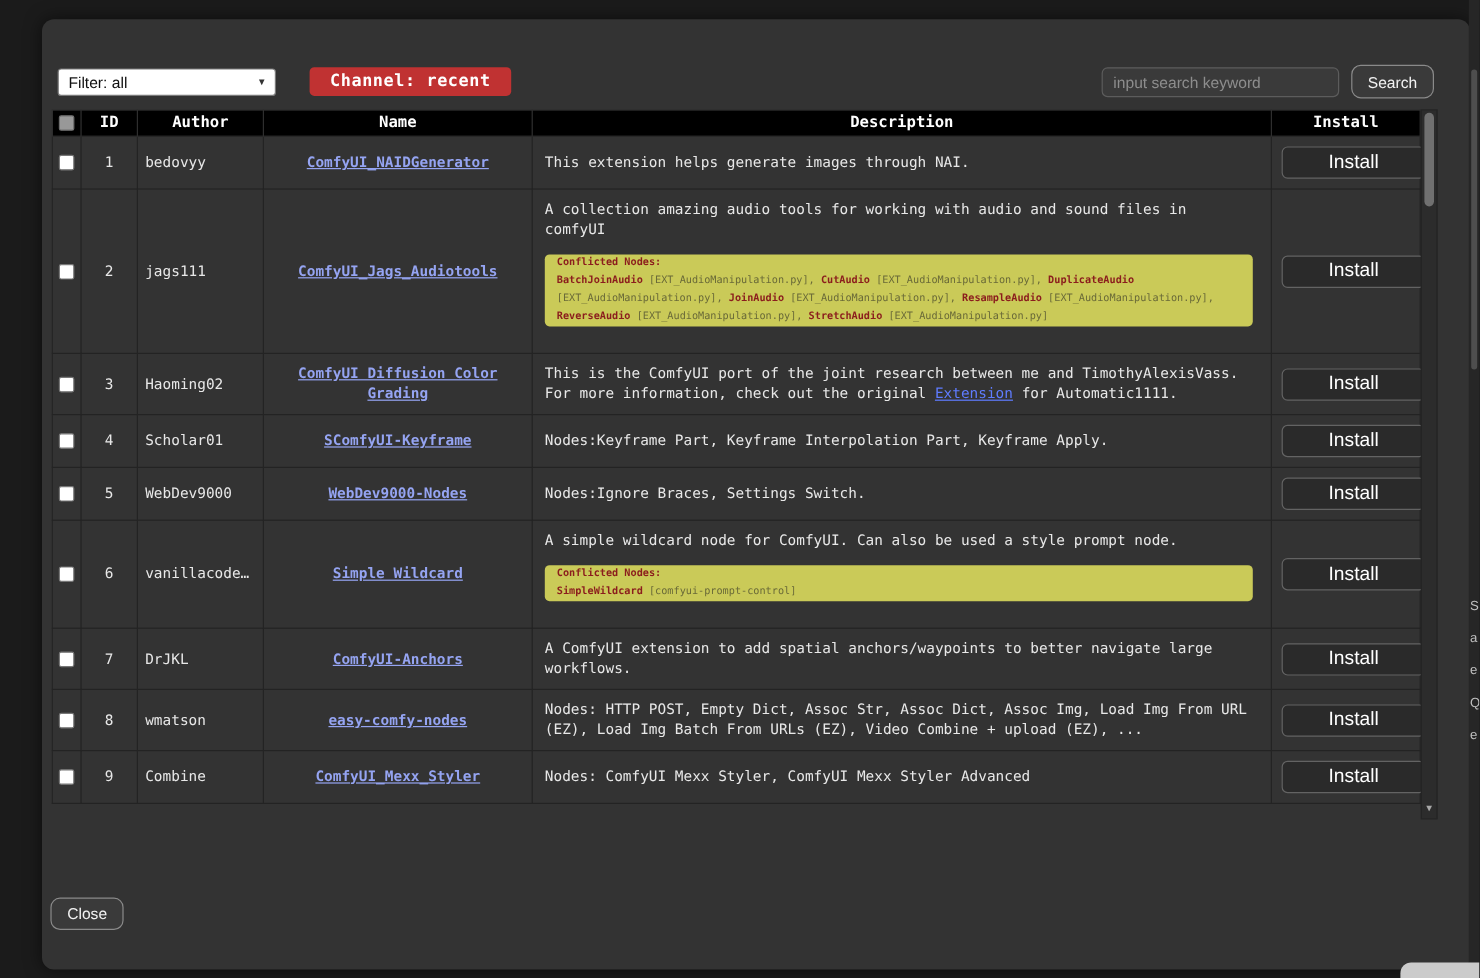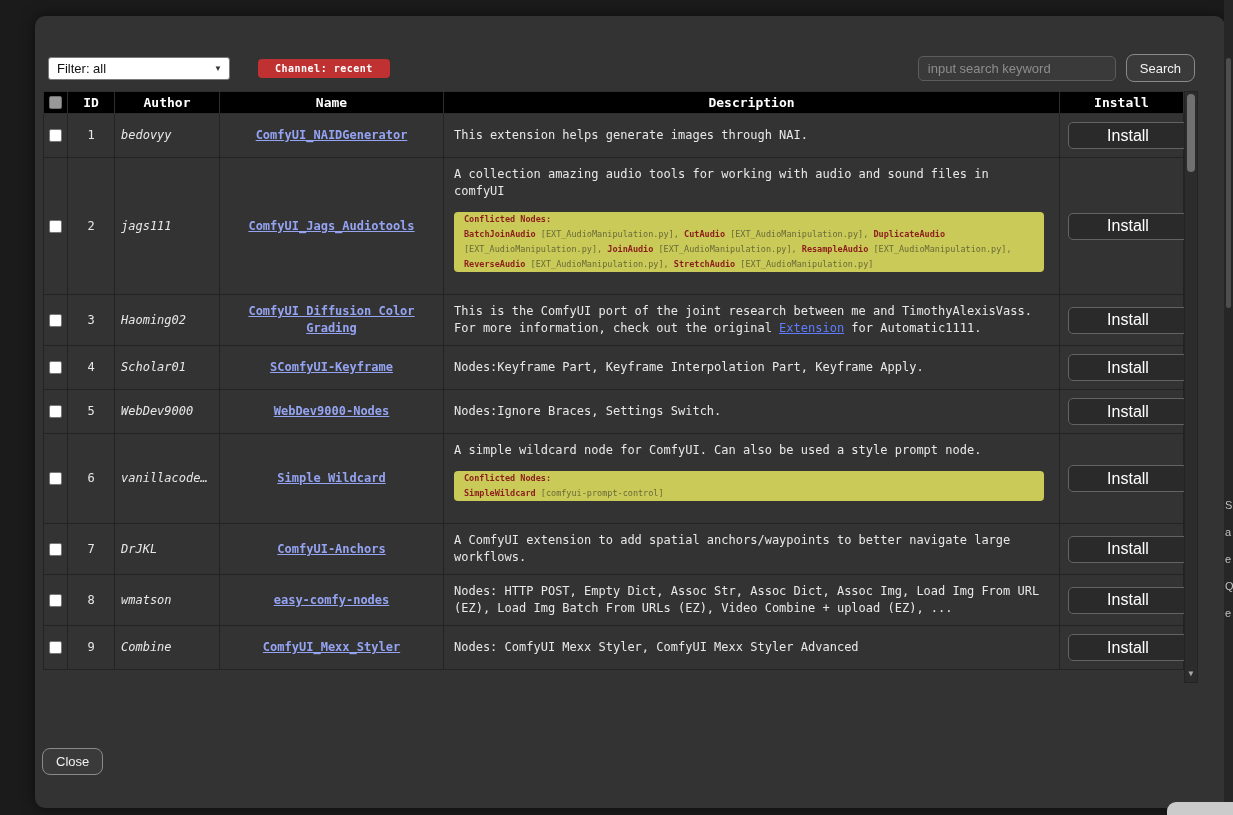--- a/index.html
+++ b/index.html
@@ -18,21 +18,21 @@
   .toolbar { display:flex; align-items:center; padding:38px 30px 0 13px; height:66px; }
   .fake-select {
     width:182px; height:23px; background:#ffffff; border:1px solid #7a7a7a; border-radius:3px;
     display:flex; align-items:center; justify-content:space-between; cursor:pointer;
     font-family:"Liberation Sans", sans-serif; font-size:13px; color:#111;
   }
   .fake-select .lbl { padding-left:8px; }
   .select-arrow { font-size:8px; color:#333; padding-right:7px; }
   .channel-badge {
     margin-left:28px; background:var(--badge-bg,#c03232); color:#fff;
-    font-weight:bold; font-size:10px; padding:4px 17px; border-radius:4px; letter-spacing:0.5px;
+    font-weight:bold; font-size:14px; padding:4px 17px; border-radius:4px; letter-spacing:0.5px;
   }
   .toolbar .spacer { flex:1; }
   .search-input {
     width:198px; height:25px; background:#3a3a3a; border:1px solid #5c5c5c; border-radius:5px;
     color:#bef264; font-family:"Liberation Sans", sans-serif; font-size:13px; padding:0 9px; outline:none;
   }
   .search-input::placeholder { color:#8d8d8d; }
   .btn {
     font-family:"Liberation Sans", sans-serif; font-size:13px; color:#f2f2f2;
     background:#3a3a3a; border:1px solid #8a8a8a; border-radius:8px; padding:3px 13px; cursor:pointer;
@@ -45,21 +45,21 @@
   th, td { border:1px solid #232323; }
   thead th {
     background:var(--header-bg,#000); color:#fff; font-size:13px; font-weight:bold;
     height:22px; border-color:#2e2e2e;
   }
   tbody td { background:var(--modal-bg,#333); color:var(--text,#e8e8e8); font-size:12px; line-height:17px; padding:8px; vertical-align:middle; }
   td.cb-cell, th.cb-cell { text-align:center; padding:4px 0; }
   .row-cb { appearance:none; -webkit-appearance:none; width:13px; height:13px; background:#fff; border:1px solid #777; border-radius:2px; vertical-align:middle; cursor:pointer; }
   .header-cb { width:13px; height:13px; background:#989898; border:1px solid #6e6e6e; border-radius:2px; margin:0 auto; cursor:pointer; }
   td.id-cell { text-align:center; }
-  td.author-cell { white-space:nowrap; overflow:hidden; padding-left:6px;font-style:italic; }
+  td.author-cell { white-space:nowrap; overflow:hidden; padding-left:6px; }
   td.name-cell { text-align:center; }
   .name-link { color:var(--name-link,#95a4f2); font-weight:bold; text-decoration:underline; cursor:pointer; }
   td.desc-cell { padding:8px 15px 8px 10px; }
   .desc-link { color:var(--desc-link,#5f7cff); text-decoration:underline; cursor:pointer; }
   td.install-cell { text-align:center; }
   .install-btn {
     width:120px; height:27px; background:#2a2a2a; border:1px solid #636363; border-radius:5px;
     color:#fff; font-family:"Liberation Sans", sans-serif; font-size:16px; cursor:pointer;
   }
   .conflict {

